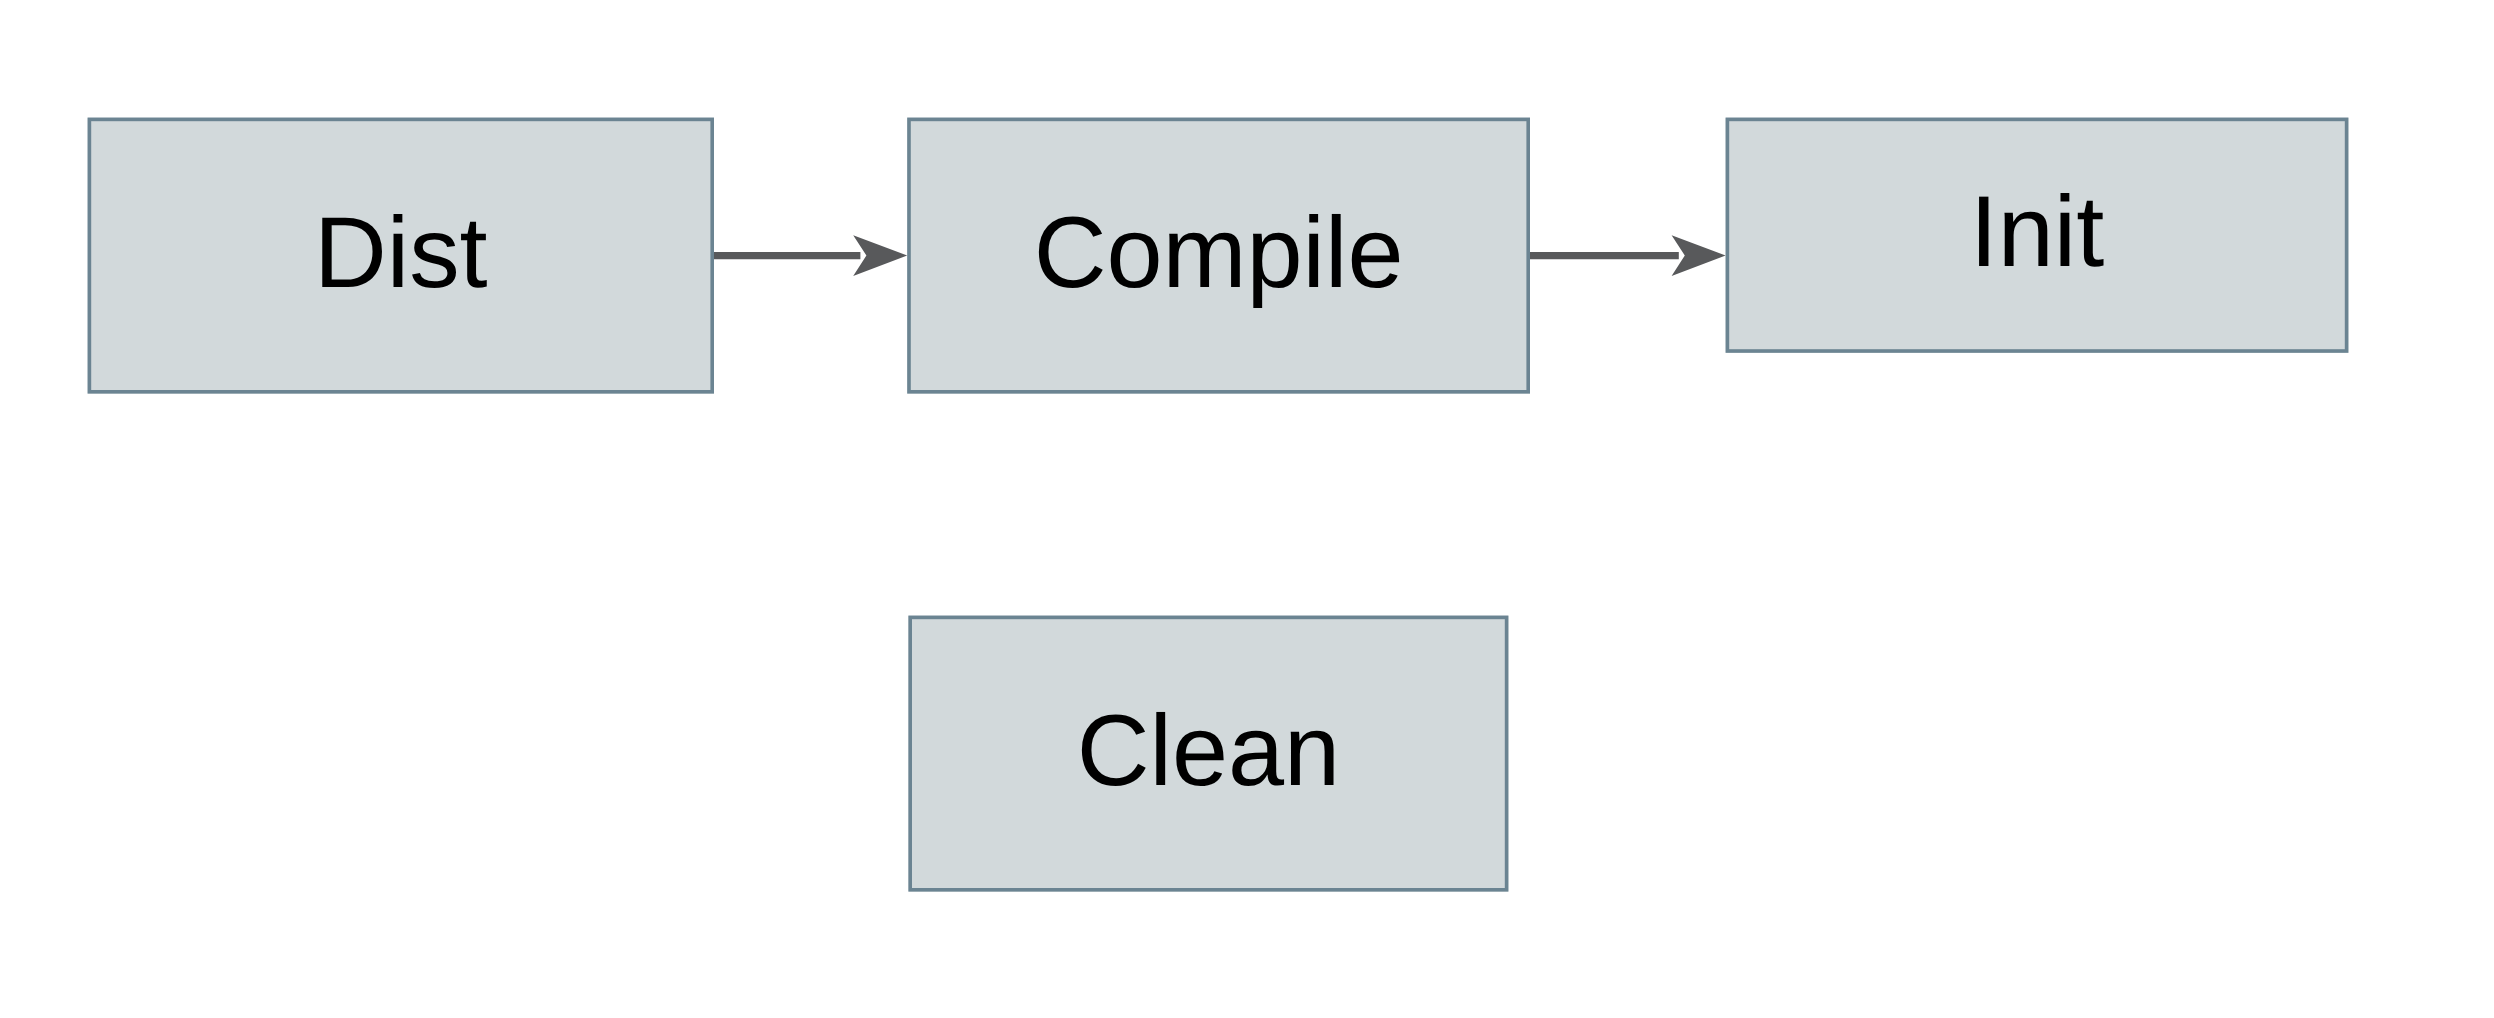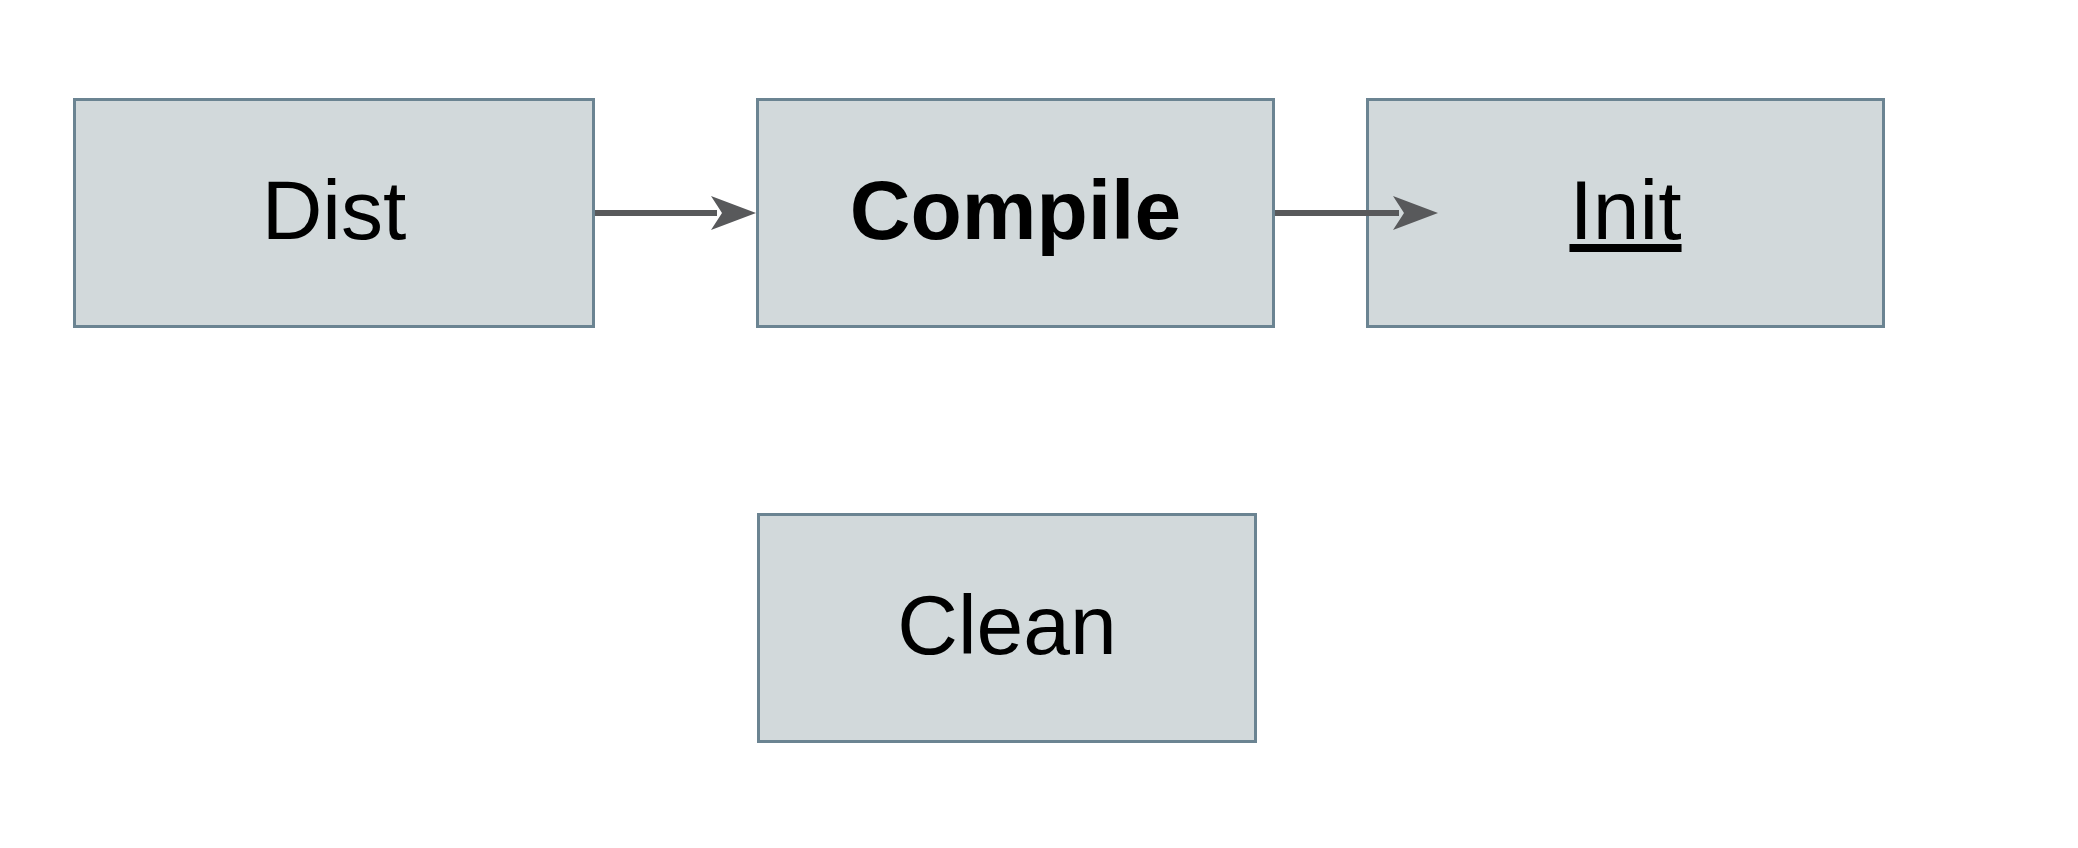--- a/index.html
+++ b/index.html
@@ -26,22 +26,22 @@
     justify-content: center;
   }
   .node .label {
     font-size: 84px;
     line-height: 1;
     color: var(--text, #000000);
     white-space: nowrap;
     padding-bottom: 6px;
   }
   #node-dist    { left: 73px;   top: 98px;  width: 522px; height: 230px; }
-  #node-compile { left: 756px;  top: 98px;  width: 519px; height: 230px; font-weight: bold; }
-  #node-init    { left: 1366px; top: 98px;  width: 519px; height: 230px; text-decoration: underline; }
+  #node-compile { left: 756px;  top: 98px;  width: 519px; height: 230px; }
+  #node-init    { left: 1438px; top: 98px;  width: 519px; height: 196px; }
   #node-clean   { left: 757px;  top: 513px; width: 500px; height: 230px; }
   .edge {
     position: absolute;
     overflow: visible;
   }
   #edge-dist-compile  { left: 595px;  top: 181px; }
   #edge-compile-init  { left: 1275px; top: 181px; }
   .edge line    { stroke: var(--arrow, #58595b); stroke-width: 6px; }
   .edge polygon { fill: var(--arrow, #58595b); }
 </style>

